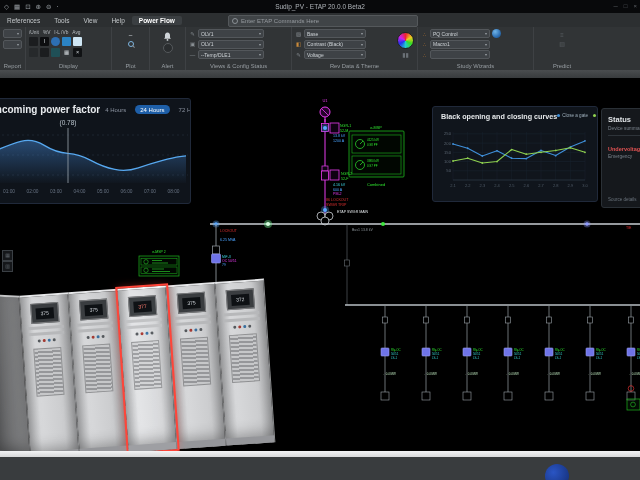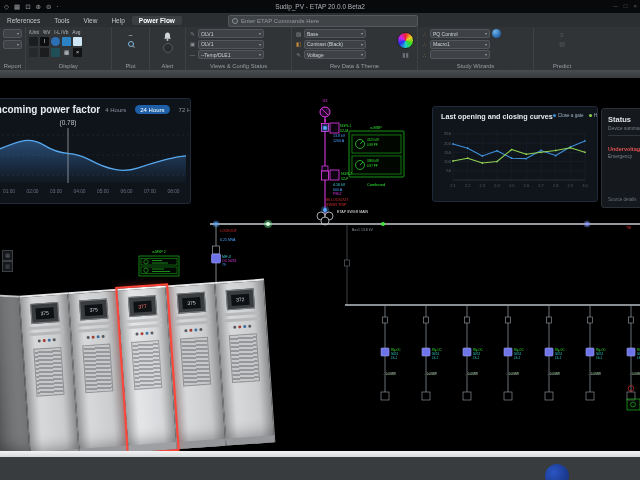--- a/index.html
+++ b/index.html
@@ -572,21 +572,21 @@
         <text x="118" y="74" text-anchor="middle" font-size="4.8" fill="#667180">05:00</text>
         <text x="141.5" y="74" text-anchor="middle" font-size="4.8" fill="#667180">06:00</text>
         <text x="165" y="74" text-anchor="middle" font-size="4.8" fill="#667180">07:00</text>
         <text x="188.5" y="74" text-anchor="middle" font-size="4.8" fill="#667180">08:00</text>
       </g>
   </svg>
 </div>
 
 <div id="curvespanel">
   <div id="cvhead">
-    <span id="cvtitle">Last opening and closing curves</span>
+    <span id="cvtitle">Black opening and closing curves</span>
     <span id="cvlegend">
       <span class="lgitem">
         <span class="lgdot" style="background:#3f8fd9"></span>
         <span>Close a gate</span>
         </span>
       <span class="lgitem">
         <span class="lgdot" style="background:#8fd14f"></span>
         <span>Hand gate</span>
         </span>
     </span>

